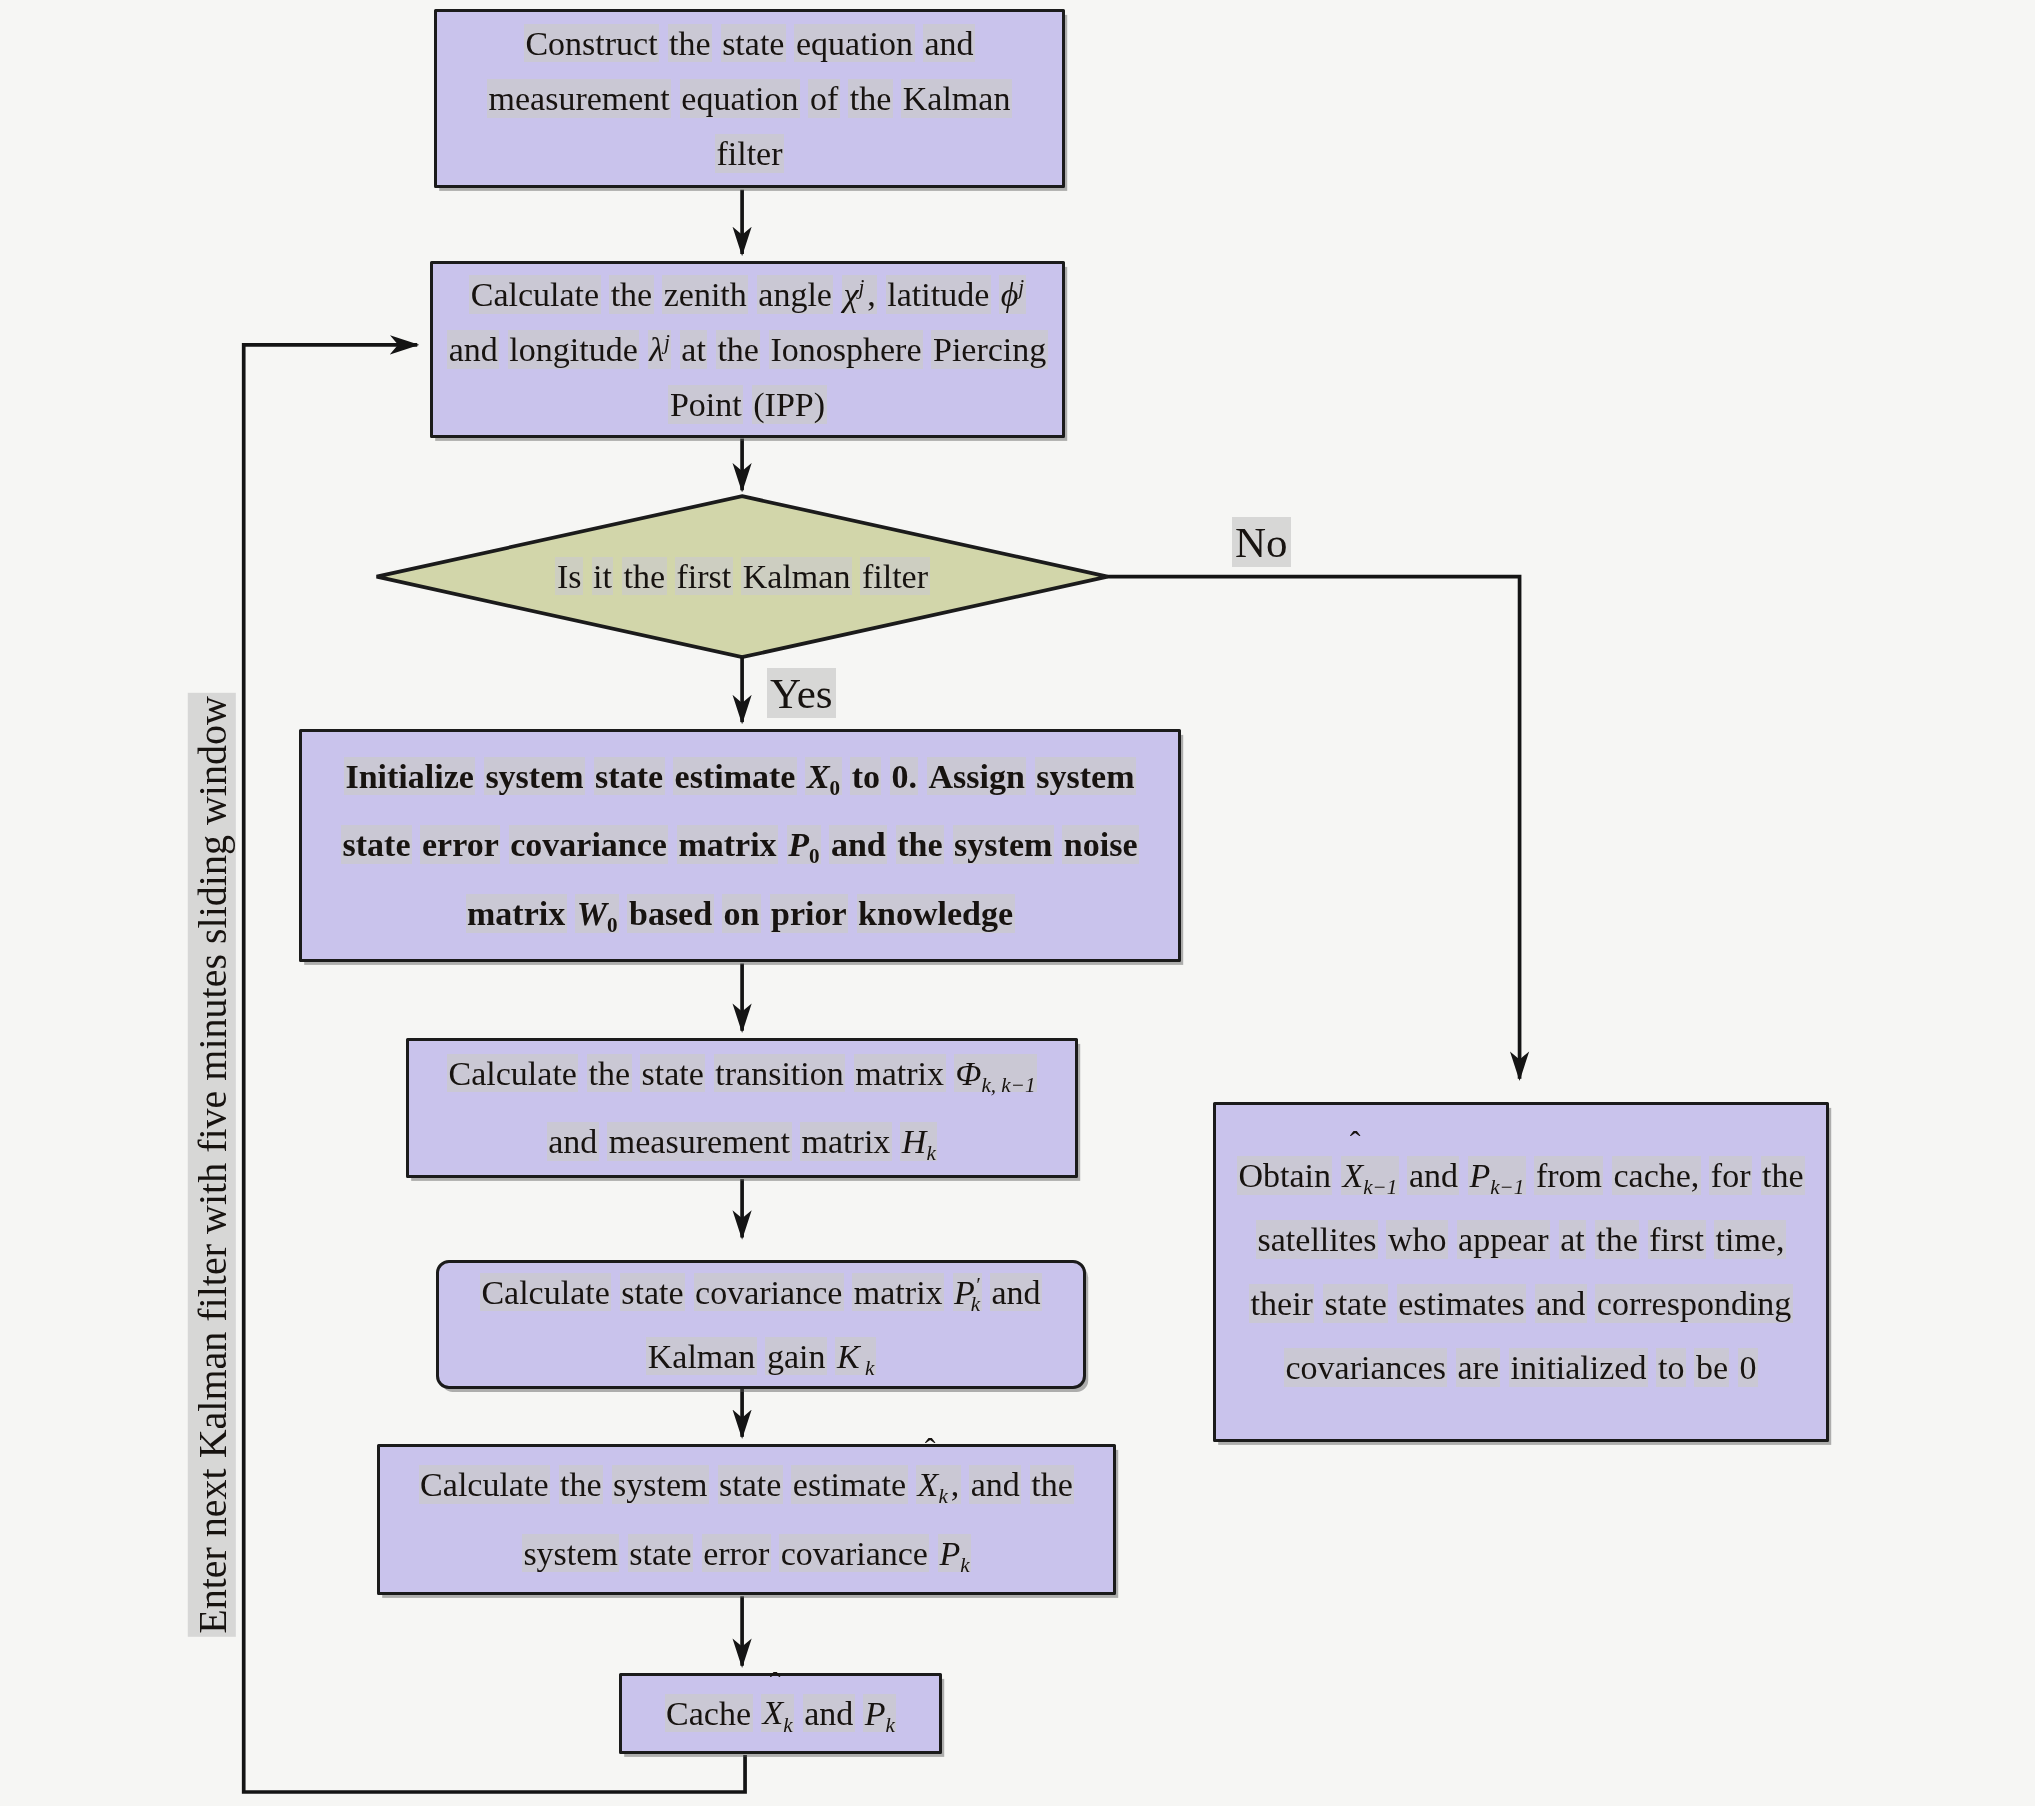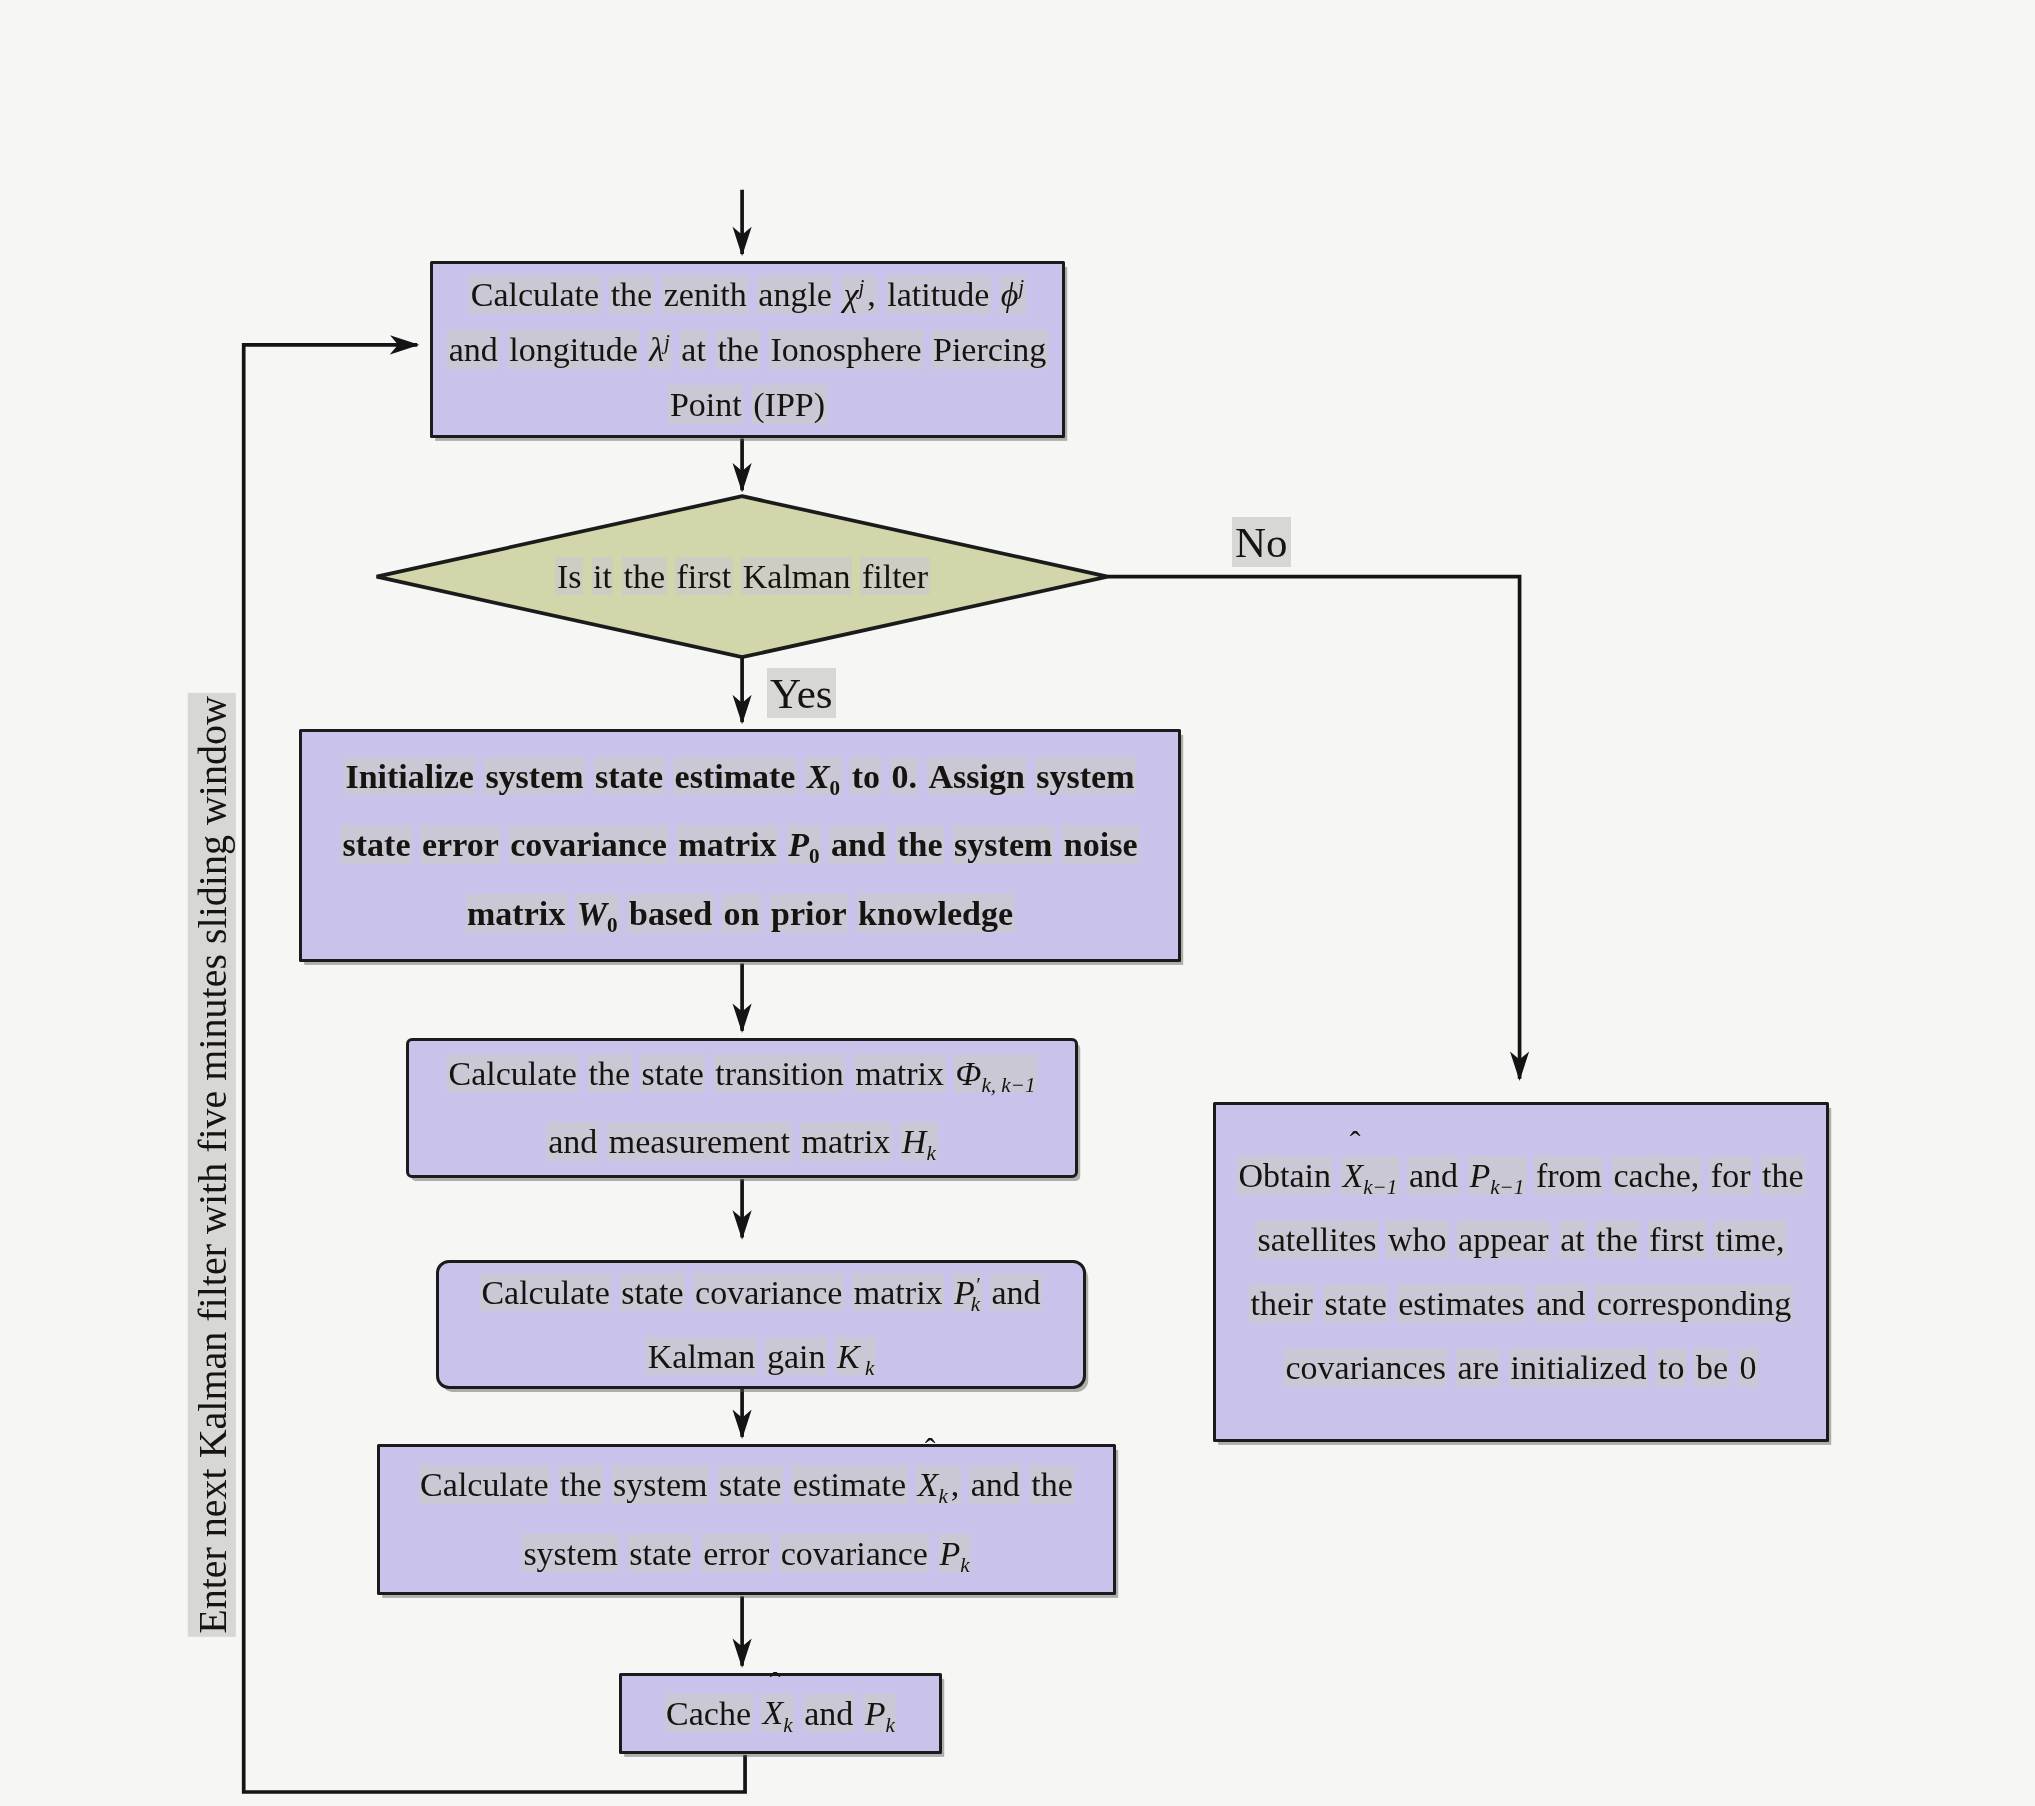--- a/index.html
+++ b/index.html
@@ -83,34 +83,37 @@
     <line x1="1005" y1="1305" x2="1005" y2="1396" marker-end="url(#ah)"></line>
     <line x1="1005" y1="1597" x2="1005" y2="1676" marker-end="url(#ah)"></line>
     <line x1="1005" y1="1862" x2="1005" y2="1946" marker-end="url(#ah)"></line>
     <line x1="1005" y1="2162" x2="1005" y2="2256" marker-end="url(#ah)"></line>
 
     <polyline points="1500,781 2058,781 2058,1461" marker-end="url(#ah)"></polyline>
 
     <polyline points="1009,2377 1009,2427 330,2427 330,467 565,467" marker-end="url(#ah)"></polyline>
   </svg>
 
+  <div class="box" style="left:434px;top:8.9px;width:631px;height:179px;">
+    <span class="txt"><span class="w">Construct</span> <span class="w">the</span> <span class="w">state</span> <span class="w">equation</span> <span class="w">and</span> <span class="w">measurement</span> <span class="w">equation</span> <span class="w">of</span> <span class="w">the</span> <span class="w">Kalman</span> <span class="w">filter</span></span>
+  </div>
 
   <div class="box" style="left:430px;top:261px;width:635px;height:177px;">
     <span class="txt"><span class="w">Calculate</span> <span class="w">the</span> <span class="w">zenith</span> <span class="w">angle</span> <span class="w"><span class="it">χ</span><span class="sp it">j</span></span><span class="w">,</span> <span class="w">latitude</span> <span class="w"><span class="it">ϕ</span><span class="sp it">j</span></span> <span class="w">and</span> <span class="w">longitude</span> <span class="w"><span class="it">λ</span><span class="sp it">j</span></span> <span class="w">at</span> <span class="w">the</span> <span class="w">Ionosphere</span> <span class="w">Piercing</span> <span class="w">Point</span> <span class="w">(IPP)</span></span>
   </div>
 
   <div class="diamond-label" style="left:414px;top:496px;width:657px;height:161px;justify-content:center;">
     <span class="txt"><span class="w">Is</span> <span class="w">it</span> <span class="w">the</span> <span class="w">first</span> <span class="w">Kalman</span> <span class="w">filter</span></span>
   </div>
 
   <div class="box lh20" style="left:299px;top:729px;width:882px;height:233px;font-weight:bold;">
     <span class="txt"><span class="w">Initialize</span> <span class="w">system</span> <span class="w">state</span> <span class="w">estimate</span> <span class="w"><span class="it">X</span><span class="sb">0</span></span> <span class="w">to</span> <span class="w">0.</span> <span class="w">Assign</span> <span class="w">system</span> <span class="w">state</span> <span class="w">error</span> <span class="w">covariance</span> <span class="w">matrix</span> <span class="w"><span class="it">P</span><span class="sb">0</span></span> <span class="w">and</span> <span class="w">the</span> <span class="w">system</span> <span class="w">noise</span> <span class="w">matrix</span> <span class="w"><span class="it">W</span><span class="sb">0</span></span> <span class="w">based</span> <span class="w">on</span> <span class="w">prior</span> <span class="w">knowledge</span></span>
   </div>
 
-  <div class="box lh20" style="left:406px;top:1038px;width:672px;height:140px;border-radius:6px;">
+  <div class="box lh20" style="left:406px;top:1038px;width:672px;height:140px;">
     <span class="txt"><span class="w">Calculate</span> <span class="w">the</span> <span class="w">state</span> <span class="w">transition</span> <span class="w">matrix</span> <span class="w"><span class="it">Φ</span><span class="sb it">k, k−1</span></span> <span class="w">and</span> <span class="w">measurement</span> <span class="w">matrix</span> <span class="w"><span class="it">H</span><span class="sb it">k</span></span></span>
   </div>
 
   <div class="box lh19" style="left:436px;top:1244px;width:650px;height:129px;border-radius:13px;">
     <span class="txt"><span class="w">Calculate</span> <span class="w">state</span> <span class="w">covariance</span> <span class="w">matrix</span> <span class="w"><span class="it">P</span><span class="sp it">′</span><span class="sb it tuck">k</span></span> <span class="w">and</span> <span class="w">Kalman</span> <span class="w">gain</span> <span class="w"><span class="it">K</span><span class="sb it"> k</span></span></span>
   </div>
 
   <div class="box lh20" style="left:377px;top:1444px;width:739px;height:151px;">
     <span class="txt"><span class="w">Calculate</span> <span class="w">the</span> <span class="w">system</span> <span class="w">state</span> <span class="w">estimate</span> <span class="w"><span class="mh it"><span class="hatm">ˆ</span>X</span><span class="sb it">k</span></span><span class="w">,</span> <span class="w">and</span> <span class="w">the</span> <span class="w">system</span> <span class="w">state</span> <span class="w">error</span> <span class="w">covariance</span> <span class="w"><span class="it">P</span><span class="sb it">k</span></span></span>
   </div>

